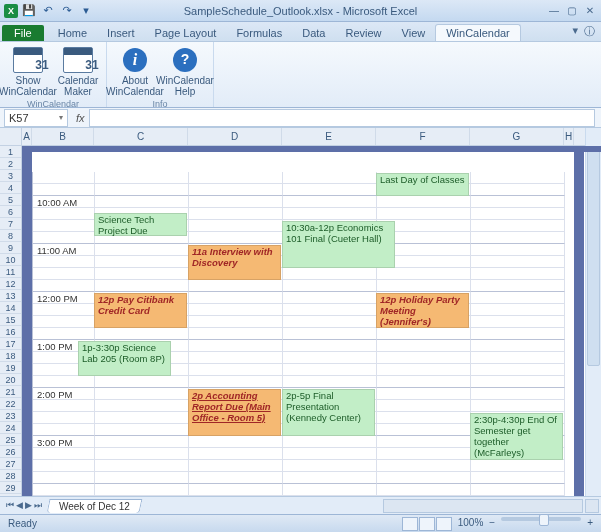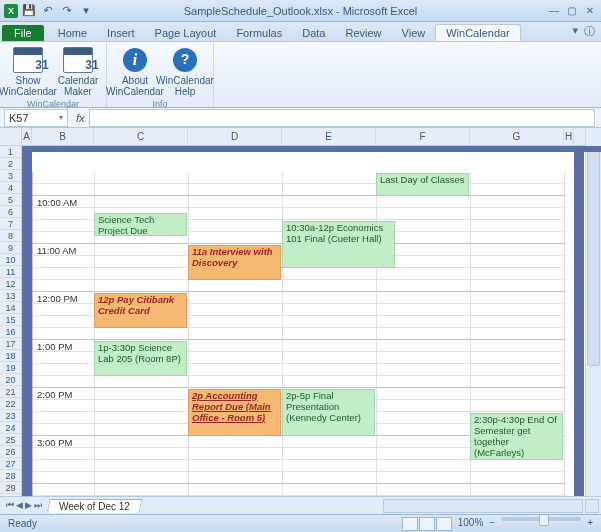--- a/index.html
+++ b/index.html
@@ -452,21 +452,22 @@
       <div class="ev" style="left:12px; top:195px; width:58px; background:transparent; border:none;">1:00 PM</div>
       <div class="ev" style="left:12px; top:243px; width:58px; background:transparent; border:none;">2:00 PM</div>
       <div class="ev" style="left:12px; top:291px; width:58px; background:transparent; border:none;">3:00 PM</div>
       <div class="ev" style="left:12px; top:359px; width:58px; background:transparent; border:none;">4:00 PM</div>
 
       <div class="ev green" style="left:72px; top:27px; width:93px; height:23px;margin-top:40px;">Science Tech Project Due</div>
       <div class="ev green" style="left:354px; top:27px; width:93px; height:23px;">Last Day of Classes</div>
       <div class="ev green" style="left:260px; top:75px; width:113px; height:47px;">10:30a-12p Economics 101 Final (Cueter Hall)</div>
       <div class="ev orange" style="left:166px; top:99px; width:93px; height:35px;">11a Interview with Discovery</div>
       <div class="ev orange" style="left:72px; top:147px; width:93px; height:35px;">12p Pay Citibank Credit Card</div>
-      <div class="ev green" style="left:72px; top:195px; width:93px; height:35px;">1p-3:30p Science Lab 205 (Room 8P)</div>
+      <div class="ev orange" style="left:354px; top:147px; width:93px; height:35px;">12p Holiday Party Meeting (Jennifer's)</div>
+      <div class="ev green" style="left:56px; top:195px; width:93px; height:35px;">1p-3:30p Science Lab 205 (Room 8P)</div>
       <div class="ev orange" style="left:166px; top:243px; width:93px; height:47px;text-decoration:underline;">2p Accounting Report Due (Main Office - Room 5)</div>
       <div class="ev green" style="left:260px; top:243px; width:93px; height:47px;">2p-5p Final Presentation (Kennedy Center)</div>
       <div class="ev green" style="left:448px; top:267px; width:93px; height:47px;">2:30p-4:30p End Of Semester get together (McFarleys)</div>
     </div>
   </div>
 </div>
 
 <div class="vscroll">
     <div class="thumb"></div>
   </div>

